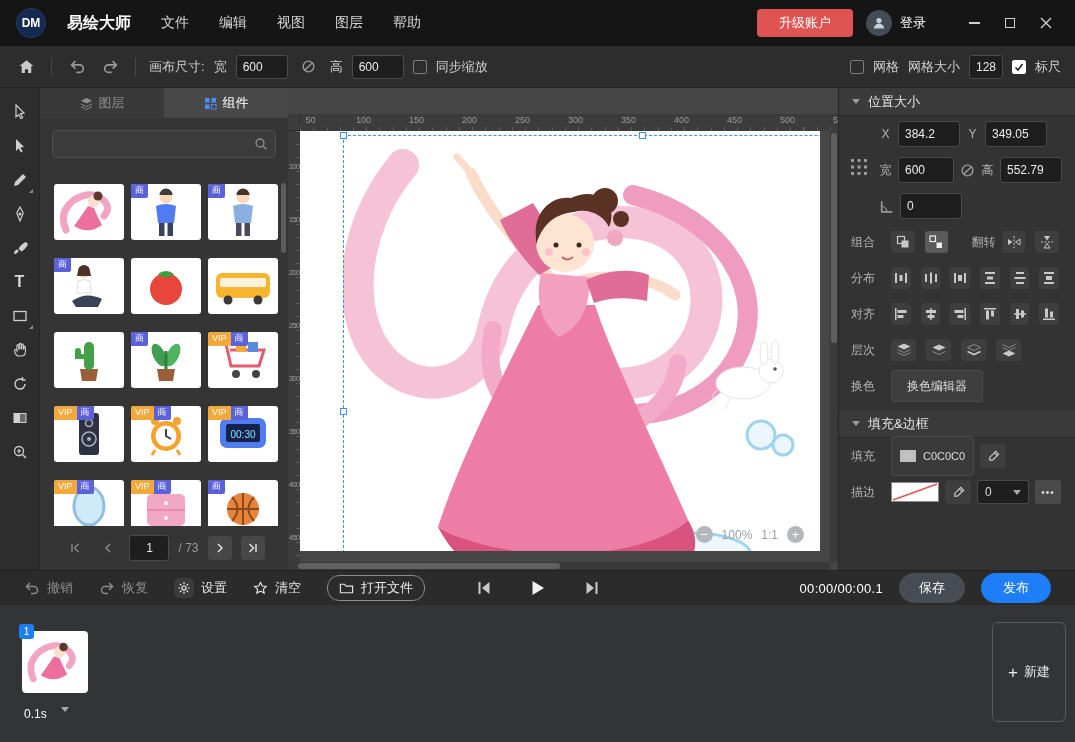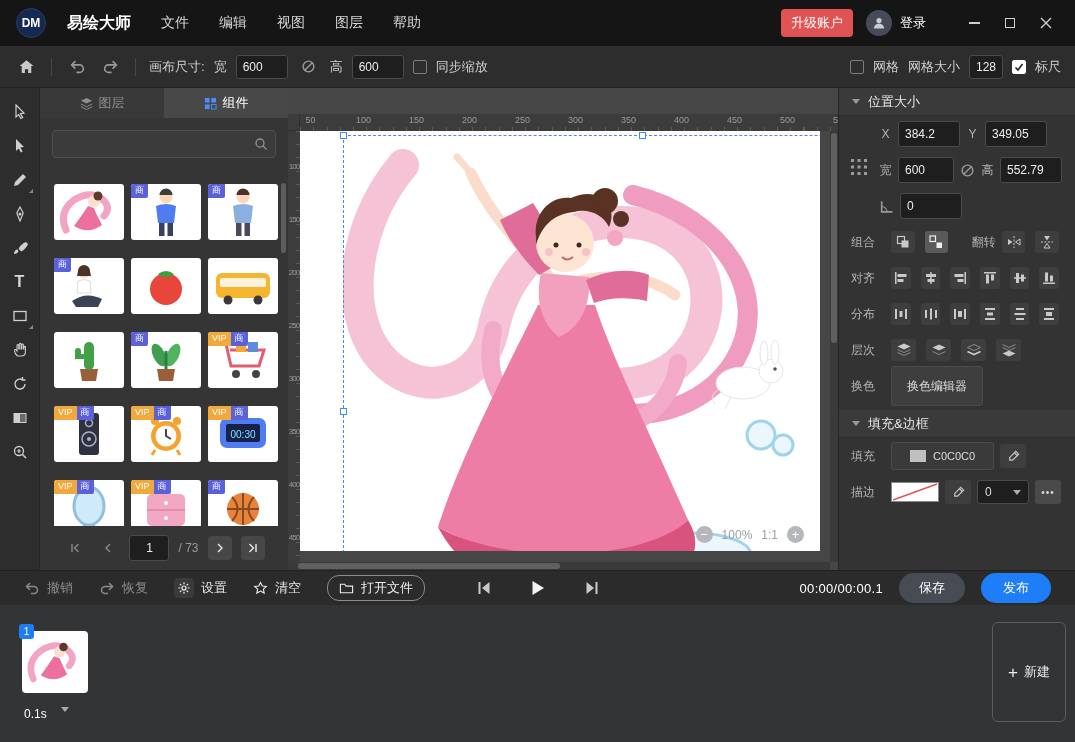--- a/index.html
+++ b/index.html
@@ -6,21 +6,21 @@
   html,body{background:#1d1d1d}
   body{font-family:"Liberation Sans","DejaVu Sans",sans-serif}
   .app{position:relative;width:1075px;height:742px;background:#2e2e2e;overflow:hidden;color:#ddd;font-size:13px}
 
   
   .topbar{height:46px;background:#151515;display:flex;align-items:center;padding:0 16px}
   .logo{width:30px;height:30px;border-radius:50%;background:#152a52;border:1px solid #2a3c66;color:#fff;font-weight:bold;font-size:12px;display:flex;align-items:center;justify-content:center}
   .app-name{color:#fff;font-size:16px;font-weight:bold;margin:0 0 0 21px}
   .menus{display:flex;gap:30px;margin-left:30px;font-size:14px;color:#d6d6d6}
   .topbar-right{margin-left:auto;display:flex;align-items:center;gap:13px}
-  .upgrade{background:#e05353;border:none;color:#fff;font-size:13px;padding:5px 10px;border-radius:4px;cursor:pointer}
+  .upgrade{background:#e05353;border:none;color:#fff;font-size:13px;padding:5px 22px;border-radius:4px;cursor:pointer}
   .avatar{width:26px;height:26px;border-radius:50%;background:#454b57;display:flex;align-items:center;justify-content:center}
   .login{color:#fff;font-size:13px;margin-left:-5px}
   .winbtns{display:flex;gap:10px;margin-left:22px}
   .winbtn{width:26px;height:26px;display:flex;align-items:center;justify-content:center}
   .min-glyph{width:11px;height:2px;background:#cfcfcf;display:block}
   .max-glyph{width:10px;height:10px;border:1.5px solid #cfcfcf;display:block}
 
   
   .toolbar{height:42px;background:#2d2d2d;border-bottom:1px solid #232323;display:flex;align-items:center;padding:0 14px;gap:9px;font-size:13px;color:#cfcfcf}
   .sep{width:1px;height:18px;background:#474747;margin:0 4px}
@@ -90,22 +90,22 @@
   .tri{width:0;height:0;border-left:4px solid transparent;border-right:4px solid transparent;border-top:5px solid #9a9a9a}
   .prow{display:flex;align-items:center;padding:5px 12px;gap:6px;color:#b5b5b5;height:36px}
   .pos-block{position:relative;padding-left:28px}
   .anchor-grid{position:absolute;left:11px;top:42px}
   .lbl{min-width:13px;text-align:center;color:#b5b5b5}
   .pi{width:62px;height:26px;background:#1e1e1e;border:1px solid #4b4b4b;border-radius:3px;color:#ececec;font-size:12px;padding:0 6px}
   .rowlbl{width:34px;color:#b5b5b5;flex:0 0 34px}
   .ib{width:25px;height:22px;background:#3e3e3e;border-radius:3px;display:flex;align-items:center;justify-content:center;margin-right:4px;border:none;cursor:pointer;padding:0}
   .ib.active{background:#5a5a5a}
   .gap8{width:8px}
-  .recolor-btn{height:40px;padding:0 15px;background:#3e3e3e;border:1px solid #4b4b4b;border-radius:3px;color:#ddd;font-size:12px;cursor:pointer}
-  .fill-chip{height:28px;display:flex;align-items:center;gap:7px;background:#3a3a3a;border:1px solid #4b4b4b;border-radius:3px;padding:0 18px;cursor:pointer}
+  .recolor-btn{height:32px;padding:0 15px;background:#3e3e3e;border:1px solid #4b4b4b;border-radius:3px;color:#ddd;font-size:12px;cursor:pointer}
+  .fill-chip{height:40px;display:flex;align-items:center;gap:7px;background:#3a3a3a;border:1px solid #4b4b4b;border-radius:3px;padding:0 8px;cursor:pointer}
   .fill-sample{width:16px;height:12px;background:#c0c0c0}
   .chip-text{color:#ddd;font-size:11px}
   .tool-btn{width:26px;height:24px;background:#3e3e3e;border-radius:3px;display:flex;align-items:center;justify-content:center;border:none;cursor:pointer;padding:0}
   .stroke-sample{width:48px;height:20px;background:#fff;border:1px solid #888;position:relative;overflow:hidden;cursor:pointer}
   .stroke-select{width:52px;height:24px;background:#1e1e1e;border:1px solid #4b4b4b;border-radius:3px;color:#ddd;display:flex;align-items:center;justify-content:space-between;padding:0 7px;cursor:pointer}
   .caret-down{width:0;height:0;border-left:4px solid transparent;border-right:4px solid transparent;border-top:5px solid #aaa}
   .more-btn{width:26px;height:24px;background:#4a4a4a;border-radius:3px;color:#ddd;font-size:10px;letter-spacing:1px;display:flex;align-items:center;justify-content:center;border:none;cursor:pointer}
 
   
   .bottombar{position:absolute;left:0;right:0;top:570px;height:35px;background:#2b2b2b;border-top:1px solid #212121;display:flex;align-items:center;padding:0 24px;font-size:13px}
@@ -680,20 +680,78 @@
       <button class="ib">
           <svg width="14" height="14" viewBox="0 0 14 14">
             <path d="M1 7h12" stroke="#c9c9c9" stroke-dasharray="2 1.5"></path>
             <polygon points="4,1 7,5.5 10,1" fill="#c9c9c9"></polygon>
             <polygon points="4,13 7,8.5 10,13" fill="none" stroke="#c9c9c9"></polygon>
           </svg>
         </button>
     </div>
 
     <div class="prow">
+      <span class="rowlbl">分布</span>
+      <button class="ib">
+          <svg width="14" height="14" viewBox="0 0 14 14">
+            <g fill="#c9c9c9">
+              <rect x="1" y="2" width="2" height="10"></rect>
+              <rect x="5.5" y="4" width="3" height="6"></rect>
+              <rect x="11" y="2" width="2" height="10"></rect>
+            </g>
+          </svg>
+        </button>
+      <button class="ib">
+          <svg width="14" height="14" viewBox="0 0 14 14">
+            <g fill="#c9c9c9">
+              <rect x="1" y="3" width="2" height="8"></rect>
+              <rect x="6" y="1.5" width="2" height="11"></rect>
+              <rect x="11" y="3" width="2" height="8"></rect>
+            </g>
+          </svg>
+        </button>
+      <button class="ib">
+          <svg width="14" height="14" viewBox="0 0 14 14">
+            <g fill="#c9c9c9">
+              <rect x="1" y="2" width="2" height="10"></rect>
+              <rect x="5" y="4" width="4" height="6"></rect>
+              <rect x="11" y="2" width="2" height="10"></rect>
+            </g>
+          </svg>
+        </button>
+      <button class="ib">
+          <svg width="14" height="14" viewBox="0 0 14 14">
+            <g fill="#c9c9c9">
+              <rect x="2" y="1" width="10" height="2"></rect>
+              <rect x="4" y="5.5" width="6" height="3"></rect>
+              <rect x="2" y="11" width="10" height="2"></rect>
+            </g>
+          </svg>
+        </button>
+      <button class="ib">
+          <svg width="14" height="14" viewBox="0 0 14 14">
+            <g fill="#c9c9c9">
+              <rect x="3" y="1" width="8" height="2"></rect>
+              <rect x="1.5" y="6" width="11" height="2"></rect>
+              <rect x="3" y="11" width="8" height="2"></rect>
+            </g>
+          </svg>
+        </button>
+      <button class="ib">
+          <svg width="14" height="14" viewBox="0 0 14 14">
+            <g fill="#c9c9c9">
+              <rect x="2" y="1" width="10" height="2"></rect>
+              <rect x="4" y="5" width="6" height="4"></rect>
+              <rect x="2" y="11" width="10" height="2"></rect>
+            </g>
+          </svg>
+        </button>
+    </div>
+
+    <div class="prow">
       <span class="rowlbl">对齐</span>
       <button class="ib">
           <svg width="14" height="14" viewBox="0 0 14 14">
             <g fill="#c9c9c9">
               <rect x="1" y="1" width="1.5" height="12"></rect>
               <rect x="3.5" y="3" width="9" height="3"></rect>
               <rect x="3.5" y="8" width="6" height="3"></rect>
             </g>
           </svg>
         </button>
@@ -732,78 +790,20 @@
               <rect x="8" y="3.5" width="3" height="7"></rect>
             </g>
           </svg>
         </button>
       <button class="ib">
           <svg width="14" height="14" viewBox="0 0 14 14">
             <g fill="#c9c9c9">
               <rect x="1" y="11.5" width="12" height="1.5"></rect>
               <rect x="3" y="1.5" width="3" height="9"></rect>
               <rect x="8" y="4.5" width="3" height="6"></rect>
-            </g>
-          </svg>
-        </button>
-    </div>
-
-    <div class="prow">
-      <span class="rowlbl">分布</span>
-      <button class="ib">
-          <svg width="14" height="14" viewBox="0 0 14 14">
-            <g fill="#c9c9c9">
-              <rect x="1" y="2" width="2" height="10"></rect>
-              <rect x="5.5" y="4" width="3" height="6"></rect>
-              <rect x="11" y="2" width="2" height="10"></rect>
-            </g>
-          </svg>
-        </button>
-      <button class="ib">
-          <svg width="14" height="14" viewBox="0 0 14 14">
-            <g fill="#c9c9c9">
-              <rect x="1" y="3" width="2" height="8"></rect>
-              <rect x="6" y="1.5" width="2" height="11"></rect>
-              <rect x="11" y="3" width="2" height="8"></rect>
-            </g>
-          </svg>
-        </button>
-      <button class="ib">
-          <svg width="14" height="14" viewBox="0 0 14 14">
-            <g fill="#c9c9c9">
-              <rect x="1" y="2" width="2" height="10"></rect>
-              <rect x="5" y="4" width="4" height="6"></rect>
-              <rect x="11" y="2" width="2" height="10"></rect>
-            </g>
-          </svg>
-        </button>
-      <button class="ib">
-          <svg width="14" height="14" viewBox="0 0 14 14">
-            <g fill="#c9c9c9">
-              <rect x="2" y="1" width="10" height="2"></rect>
-              <rect x="4" y="5.5" width="6" height="3"></rect>
-              <rect x="2" y="11" width="10" height="2"></rect>
-            </g>
-          </svg>
-        </button>
-      <button class="ib">
-          <svg width="14" height="14" viewBox="0 0 14 14">
-            <g fill="#c9c9c9">
-              <rect x="3" y="1" width="8" height="2"></rect>
-              <rect x="1.5" y="6" width="11" height="2"></rect>
-              <rect x="3" y="11" width="8" height="2"></rect>
-            </g>
-          </svg>
-        </button>
-      <button class="ib">
-          <svg width="14" height="14" viewBox="0 0 14 14">
-            <g fill="#c9c9c9">
-              <rect x="2" y="1" width="10" height="2"></rect>
-              <rect x="4" y="5" width="6" height="4"></rect>
-              <rect x="2" y="11" width="10" height="2"></rect>
             </g>
           </svg>
         </button>
     </div>
 
     <div class="prow">
       <span class="rowlbl">层次</span>
       <button class="ib">
           <svg width="14" height="14" viewBox="0 0 14 14">
             <polygon points="7,0.5 13.5,3.5 7,6.5 0.5,3.5" fill="#c9c9c9"></polygon>

